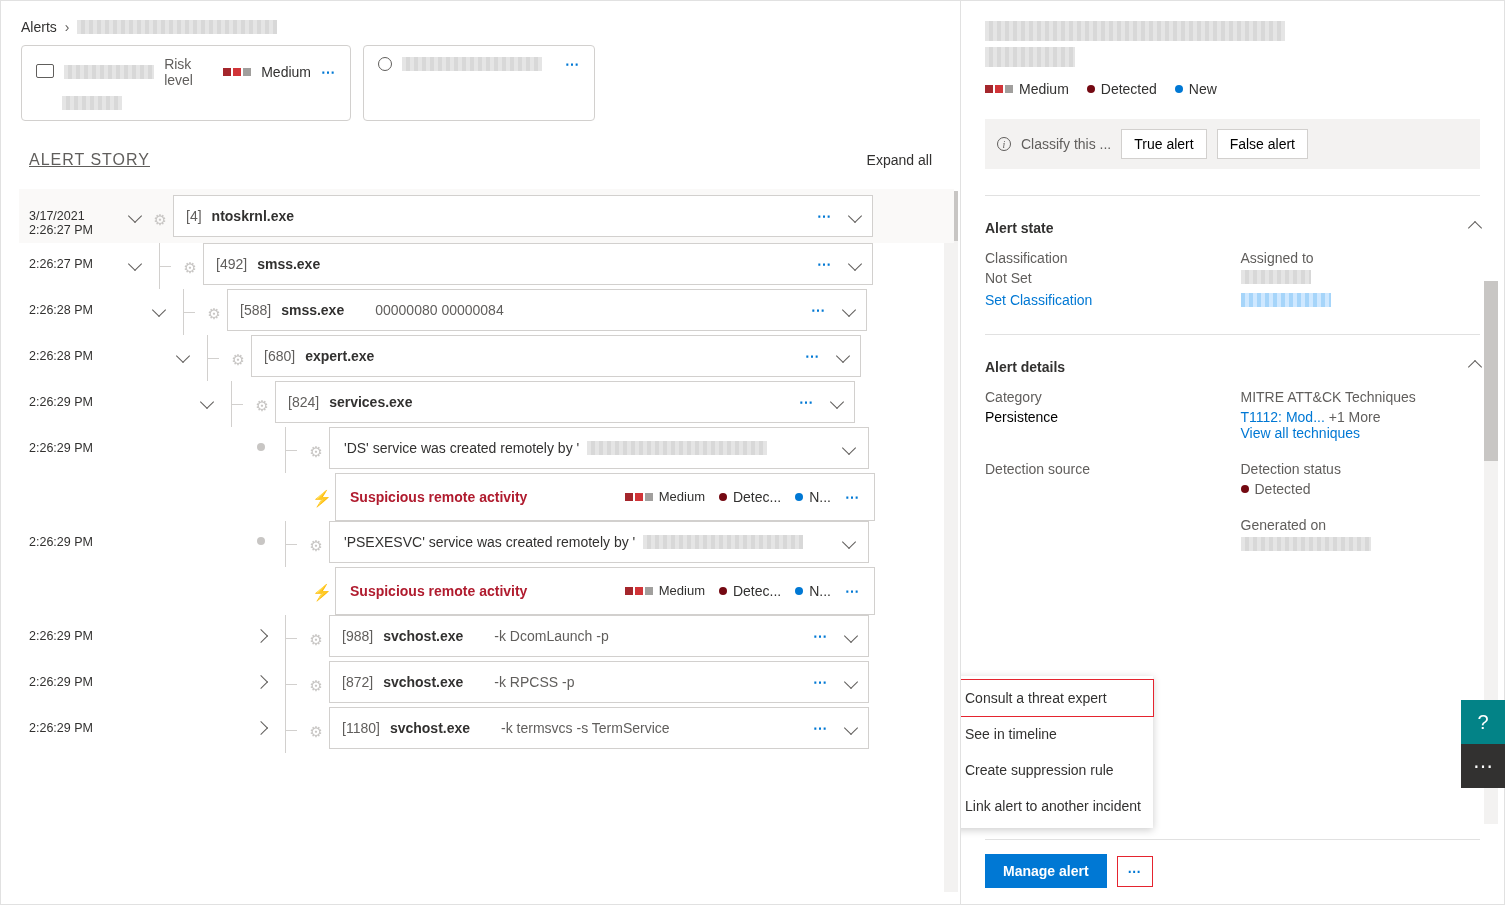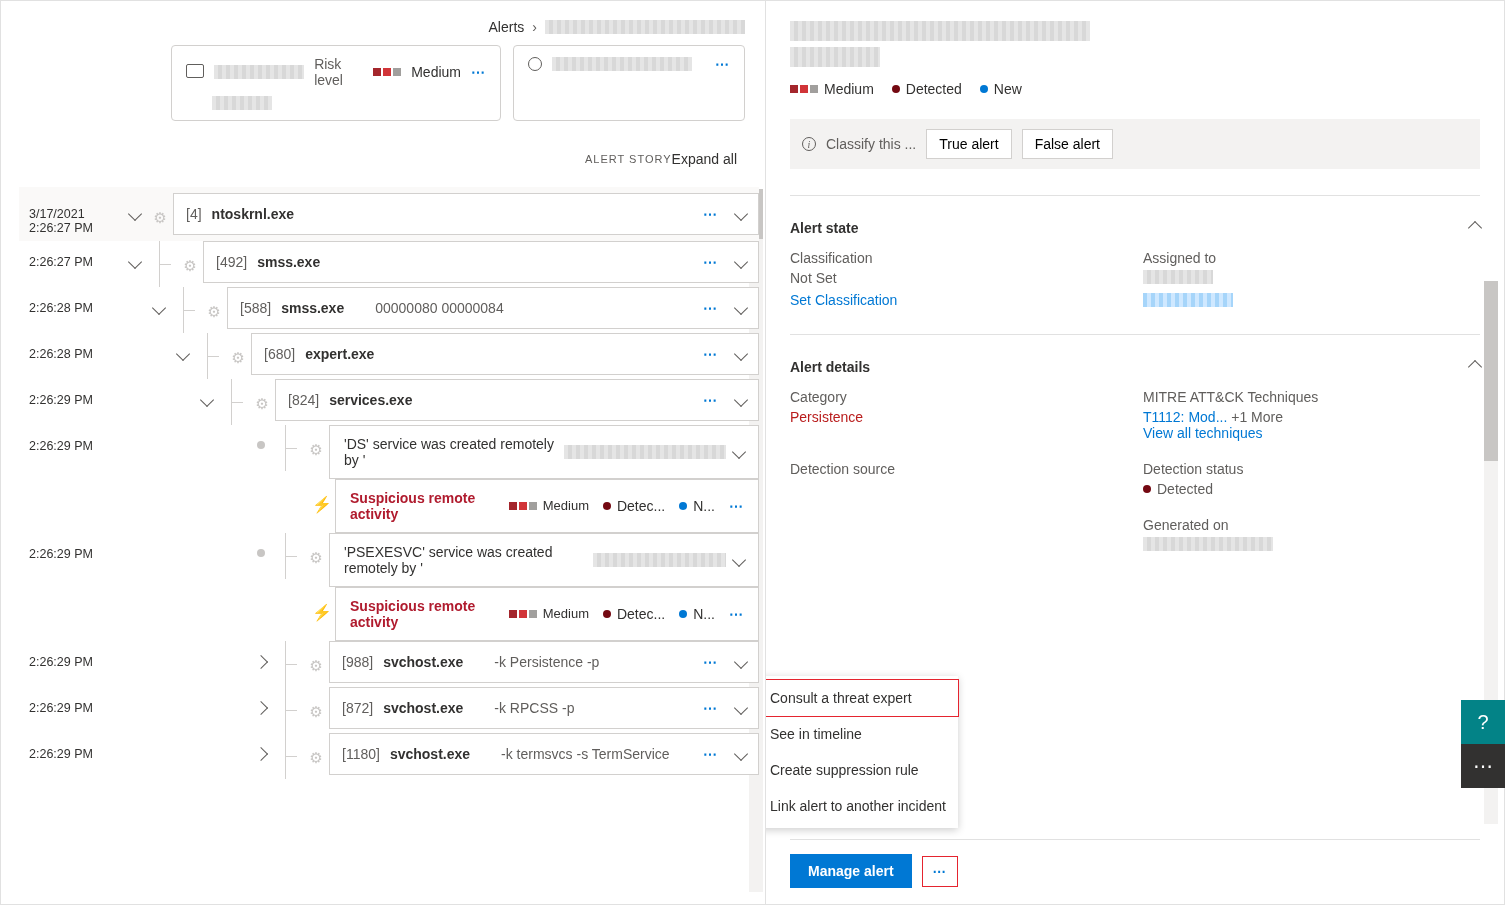--- a/index.html
+++ b/index.html
@@ -1,39 +1,39 @@
 <!DOCTYPE html>
 <html><head>
 <meta charset="utf-8">
 <style>
 * { box-sizing: border-box; margin: 0; padding: 0; }
 body { font-family: "Segoe UI", -apple-system, sans-serif; font-size: 14px; color: #323130; background: #fff; width: 1505px; height: 905px; overflow: hidden; }
 .container { display: flex; height: 905px; border: 1px solid #e1e1e1; }
-.left-panel { width: 765px; border-right: 1px solid #e1e1e1; overflow: hidden; display: flex; flex-direction: column; align-items: flex-end; }
+.left-panel { width: 960px; border-right: 1px solid #e1e1e1; overflow: hidden; display: flex; flex-direction: column; }
 .right-panel { flex: 1; padding: 20px 24px; position: relative; overflow: hidden; }
 
 .breadcrumb { padding: 18px 20px 10px; font-size: 14px; display: flex; align-items: center; gap: 8px; }
 .breadcrumb .redacted { width: 200px; }
 
 .cards { display: flex; gap: 12px; padding: 0 20px 20px; }
 .card { border: 1px solid #d2d0ce; border-radius: 4px; padding: 10px 14px; min-height: 56px; }
 .card.device { width: 330px; display: flex; flex-direction: column; }
 .card.user { width: 232px; }
 .card-row { display: flex; align-items: center; gap: 10px; }
 .icon-device::before { content:""; display:inline-block; width:16px; height:12px; border:1.5px solid #605e5c; border-radius:2px; }
 .icon-user { width:14px; height:14px; border:1.5px solid #605e5c; border-radius:50%; position:relative; }
 .risk-squares { display: flex; gap: 2px; }
 .sq { width: 8px; height: 8px; }
 .sq.red { background:#a4262c; }
 .sq.dred { background:#d13438; }
 .sq.gray { background:#a19f9d; }
 .ellipsis { color:#0078d4; letter-spacing:1px; font-weight:bold; cursor:pointer; }
 
 .story-header { display:flex; justify-content:space-between; align-items:center; padding: 10px 28px; }
-.story-header .title { font-size: 11px; letter-spacing: 1px; color:#605e5c; }
+.story-header .title { font-size: 16px; letter-spacing: 1px; color:#605e5c;text-decoration:underline; }
 
 .tree-area { flex:1; overflow:hidden; padding: 10px 6px 10px 18px; position:relative; }
 .tree-scroll { position:absolute; right:2px; top:12px; bottom:12px; width:14px; background:#f3f2f1; }
 .tree-thumb { background:#c8c6c4; width:100%; height:50px; }
 
 .row { display:flex; align-items:flex-start; min-height:44px; position:relative; }
 .row.first { background:#faf9f8; }
 .ts { width:104px; font-size:12.5px; color:#323130; padding-top:14px; padding-left:10px; }
 .arrow-col { width:24px; display:flex; justify-content:center; padding-top:16px; }
 .gear-col { width:26px; display:flex; justify-content:center; padding-top:16px; }
@@ -359,21 +359,21 @@
           </div>
         <div class="indent">
             <div class="spacer last"></div>
           </div>
         <div class="gear-col">
             <span class="gear">⚙</span>
           </div>
         <div class="node-box" style="max-width:540px;">
           <span class="pid">[988]</span>
           <span class="pname">svchost.exe</span>
-          <span class="pargs">-k Persistence -p</span>
+          <span class="pargs">-k DcomLaunch -p</span>
           <div class="node-actions">
               <span class="ellipsis">⋯</span>
               <span class="node-chev"></span>
             </div>
         </div>
       </div>
 
       <div class="row">
         <div class="ts">2:26:29 PM</div>
         <div style="width:126px"></div>
@@ -478,21 +478,21 @@
     </div>
 
     <div class="section">
       <div class="section-head">
           <span>Alert details</span>
           <span class="up-caret"></span>
         </div>
       <div class="section-grid" style="margin-bottom:20px;">
         <div class="section-col">
           <div class="label">Category</div>
-          <div style="color:#b91c1c;">Persistence</div>
+          <div style="color:#000000;">Persistence</div>
         </div>
         <div class="section-col">
           <div class="label">MITRE ATT&amp;CK Techniques</div>
           <span class="link">T1112: Mod...</span>
           <span style="color:#605e5c;">+1 More</span><br>
           <span class="link">View all techniques</span>
         </div>
       </div>
       <div class="section-grid" style="margin-bottom:20px;">
         <div class="section-col">

